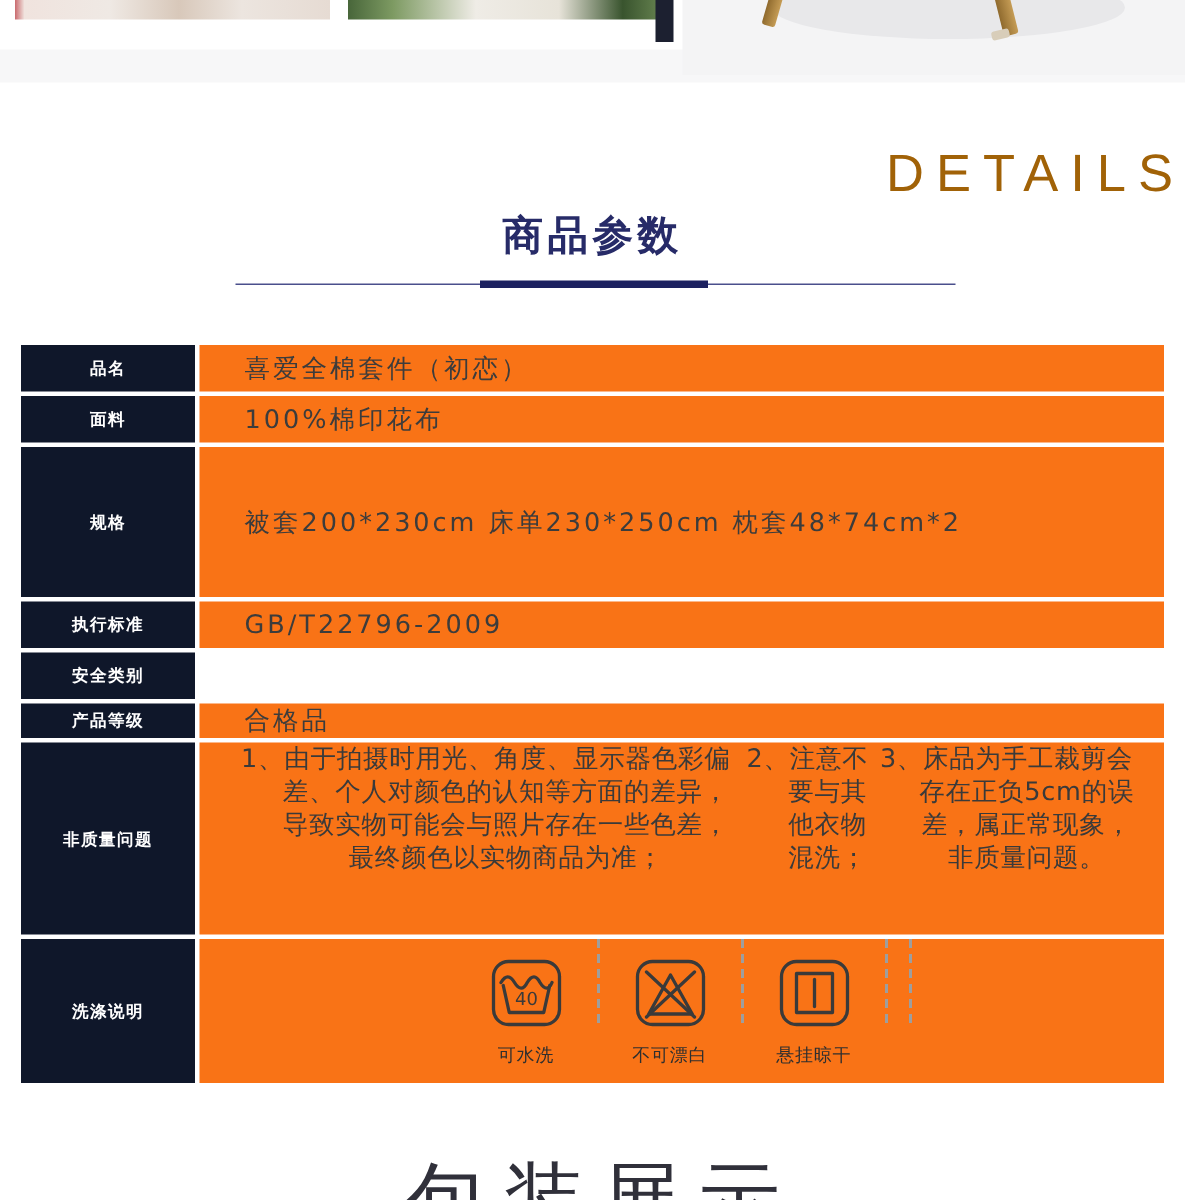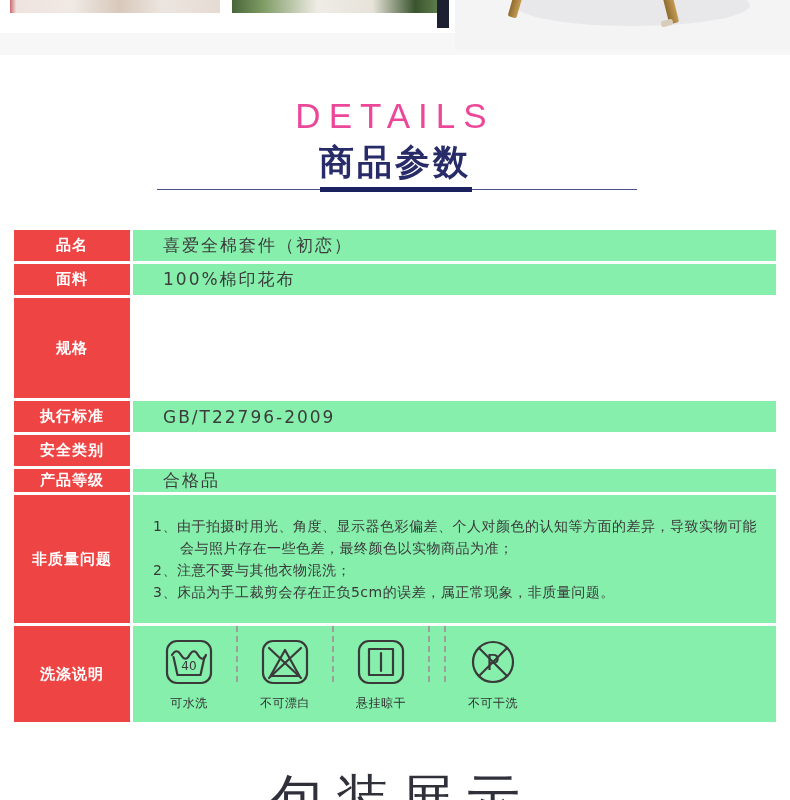--- a/index.html
+++ b/index.html
@@ -15,49 +15,49 @@
     background:linear-gradient(90deg,#48663a 0%,#7d9a62 14%,#efece6 40%,#e7e3d9 66%,#39542e 86%,#6d8a55 100%);}
   .thumb-2-dark{position:absolute;right:-4px;top:0;width:12px;height:28px;background:#1c2030;}
   .photo{position:absolute;left:455px;top:0;width:335px;height:50px;background:#f4f4f5;overflow:hidden;z-index:1;}
   .photo-shadow{position:absolute;left:60px;top:-16px;width:235px;height:42px;background:#e8e8ea;border-radius:50%;}
   .leg{position:absolute;background:linear-gradient(90deg,#8f6a2e,#c59c55);border-radius:2px;}
   .leg-a{left:58px;top:-22px;width:9px;height:40px;transform:rotate(16deg);}
   .leg-b{left:208px;top:-28px;width:10px;height:52px;transform:rotate(-14deg);}
   .leg-foot{position:absolute;left:206px;top:20px;width:12px;height:6px;background:#d8cdb9;border-radius:2px;transform:rotate(-14deg);}
 
   
-  .details-en{position:absolute;top:96px;left:0;width:100%;text-align:center;
+  .details-en{position:absolute;top:96px;left:0;width:100%;text-align:right;
     font-family:"Liberation Sans","DejaVu Sans",sans-serif;font-weight:300;
-    font-size:35px;letter-spacing:8px;color:#ec4899;}
+    font-size:35px;letter-spacing:8px;color:#a16207;}
   .details-cn{position:absolute;top:139px;left:0;width:100%;text-align:center;
     font-family:"Liberation Serif","DejaVu Serif",serif;font-weight:600;
-    font-size:35px;letter-spacing:3px;color:#272b68;}
+    font-size:27px;letter-spacing:3px;color:#272b68;}
   .divider{position:absolute;top:187px;left:157px;width:480px;height:5px;}
   .divider-thin{position:absolute;top:2px;left:0;width:100%;height:1px;background:#4a4f8c;}
   .divider-thick{position:absolute;top:0;left:163px;width:152px;height:5px;background:#1c2160;}
 
   
   .param-table{position:absolute;top:230px;left:14px;width:762px;}
   .p-row{display:flex;margin-bottom:3px;}
-  .p-label{width:116px;flex:0 0 116px;background:#ef4444;color:#ffffff;
+  .p-label{width:116px;flex:0 0 116px;background:#0f172a;color:#ffffff;
     display:flex;align-items:center;justify-content:center;
-    font-size:15px;font-weight:bold;letter-spacing:1px;}
-  .p-value{flex:1;margin-left:3px;background:#86efac;color:#3c3c3c;
+    font-size:11px;font-weight:bold;letter-spacing:1px;}
+  .p-value{flex:1;margin-left:3px;background:#f97316;color:#3c3c3c;
     display:flex;align-items:center;padding-left:30px;
     font-size:17px;letter-spacing:2px;}
   .h-31{height:31px;} .h-100{height:100px;text-align:right;} .h-29{height:23px;}
   .h-128{height:128px;} .h-108{height:96px;}
 
   
-  .tips-value{flex-direction:column;align-items:flex-start;justify-content:center;
-    padding:0 16px 0 20px;font-size:14px;letter-spacing:0.5px;line-height:22px;color:#3a3a3a;}
+  .tips-value{align-items:flex-start;justify-content:center;
+    padding:0 16px 0 20px;font-size:17px;letter-spacing:0.5px;line-height:22px;color:#3a3a3a;text-align:center;}
   .tip-line{padding-left:27px;text-indent:-27px;}
 
   
-  .wash-value{padding-left:16px;letter-spacing:0;}
+  .wash-value{padding-left:16px;letter-spacing:0;justify-content:center;}
   .wash-item{width:80px;display:flex;flex-direction:column;align-items:center;}
   .wash-icon{width:52px;height:52px;}
   .wash-label{margin-top:7px;font-size:12px;color:#2f2f2f;letter-spacing:0.5px;white-space:nowrap;}
   .wash-sep{height:56px;border-left:2px dashed #9e9e9e;margin:0 7px;align-self:flex-start;margin-top:0px;}
   .wash-value{align-items:center;}
   svg.wicon{stroke:#3a3a3a;fill:none;stroke-width:2.2;stroke-linecap:round;stroke-linejoin:round;}
   svg.wicon text{stroke:none;fill:#3a3a3a;font-family:"DejaVu Sans",sans-serif;}
 
   
   .next-title{position:absolute;top:764px;left:0;width:100%;text-align:center;
@@ -95,20 +95,21 @@
       <div class="p-value h-31">喜爱全棉套件（初恋）</div>
     </div>
 
     <div class="p-row">
       <div class="p-label h-31">面料</div>
       <div class="p-value h-31">100%棉印花布</div>
     </div>
 
     <div class="p-row">
       <div class="p-label h-100">规格</div>
+      <div class="p-value h-100">被套200*230cm 床单230*250cm  枕套48*74cm*2</div>
     </div>
 
     <div class="p-row">
       <div class="p-label h-31">执行标准</div>
       <div class="p-value h-31">GB/T22796-2009</div>
     </div>
 
     <div class="p-row">
       <div class="p-label h-31">安全类别</div>
     </div>
@@ -162,29 +163,20 @@
             <line x1="26" y1="17" x2="26" y2="35"></line>
           </svg>
           <div class="wash-label">悬挂晾干</div>
         </div>
 
         <div class="wash-sep"></div>
 
 
         <div class="wash-sep"></div>
 
-        <div class="wash-item">
-          <svg class="wash-icon wicon" viewBox="0 0 52 52">
-            <circle cx="26" cy="26" r="20"></circle>
-            <text x="26" y="34" font-size="22" text-anchor="middle">P</text>
-            <line x1="12" y1="12" x2="40" y2="40"></line>
-            <line x1="40" y1="12" x2="12" y2="40"></line>
-          </svg>
-          <div class="wash-label">不可干洗</div>
-        </div>
 
       </div>
     </div>
 
   </div>
 
   <div class="next-title">包装展示</div>
 
 </div>
 

